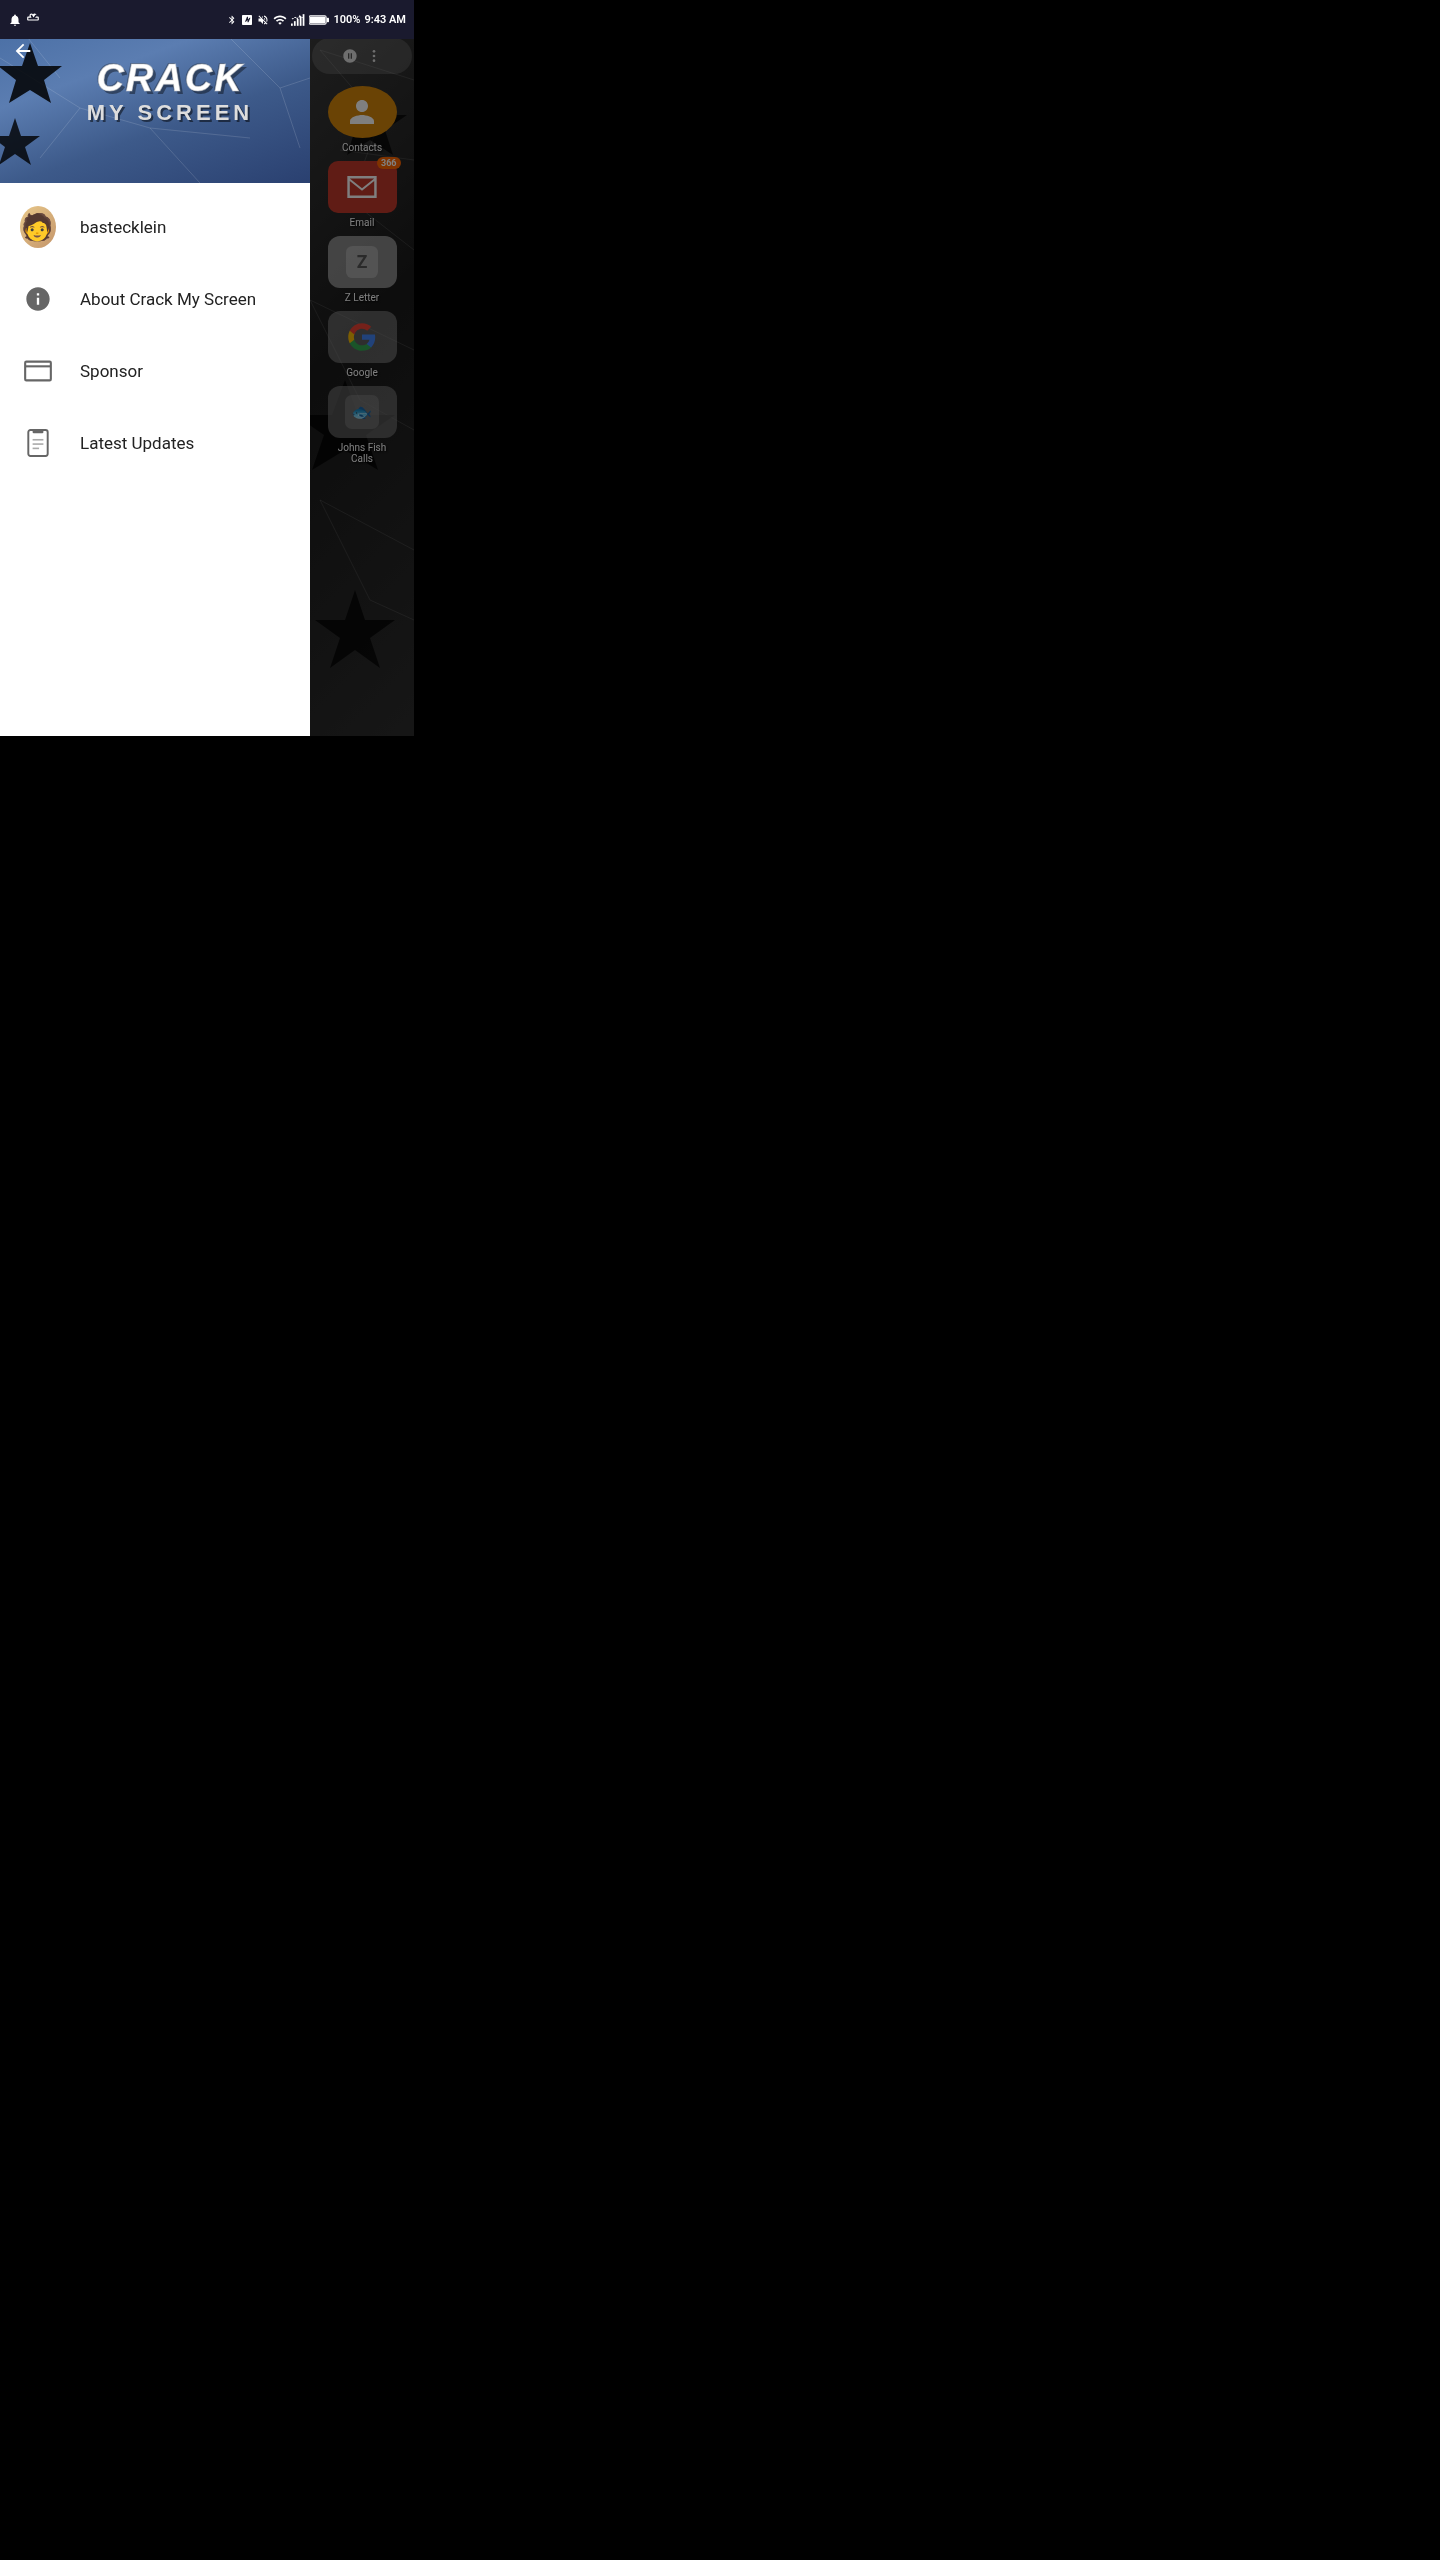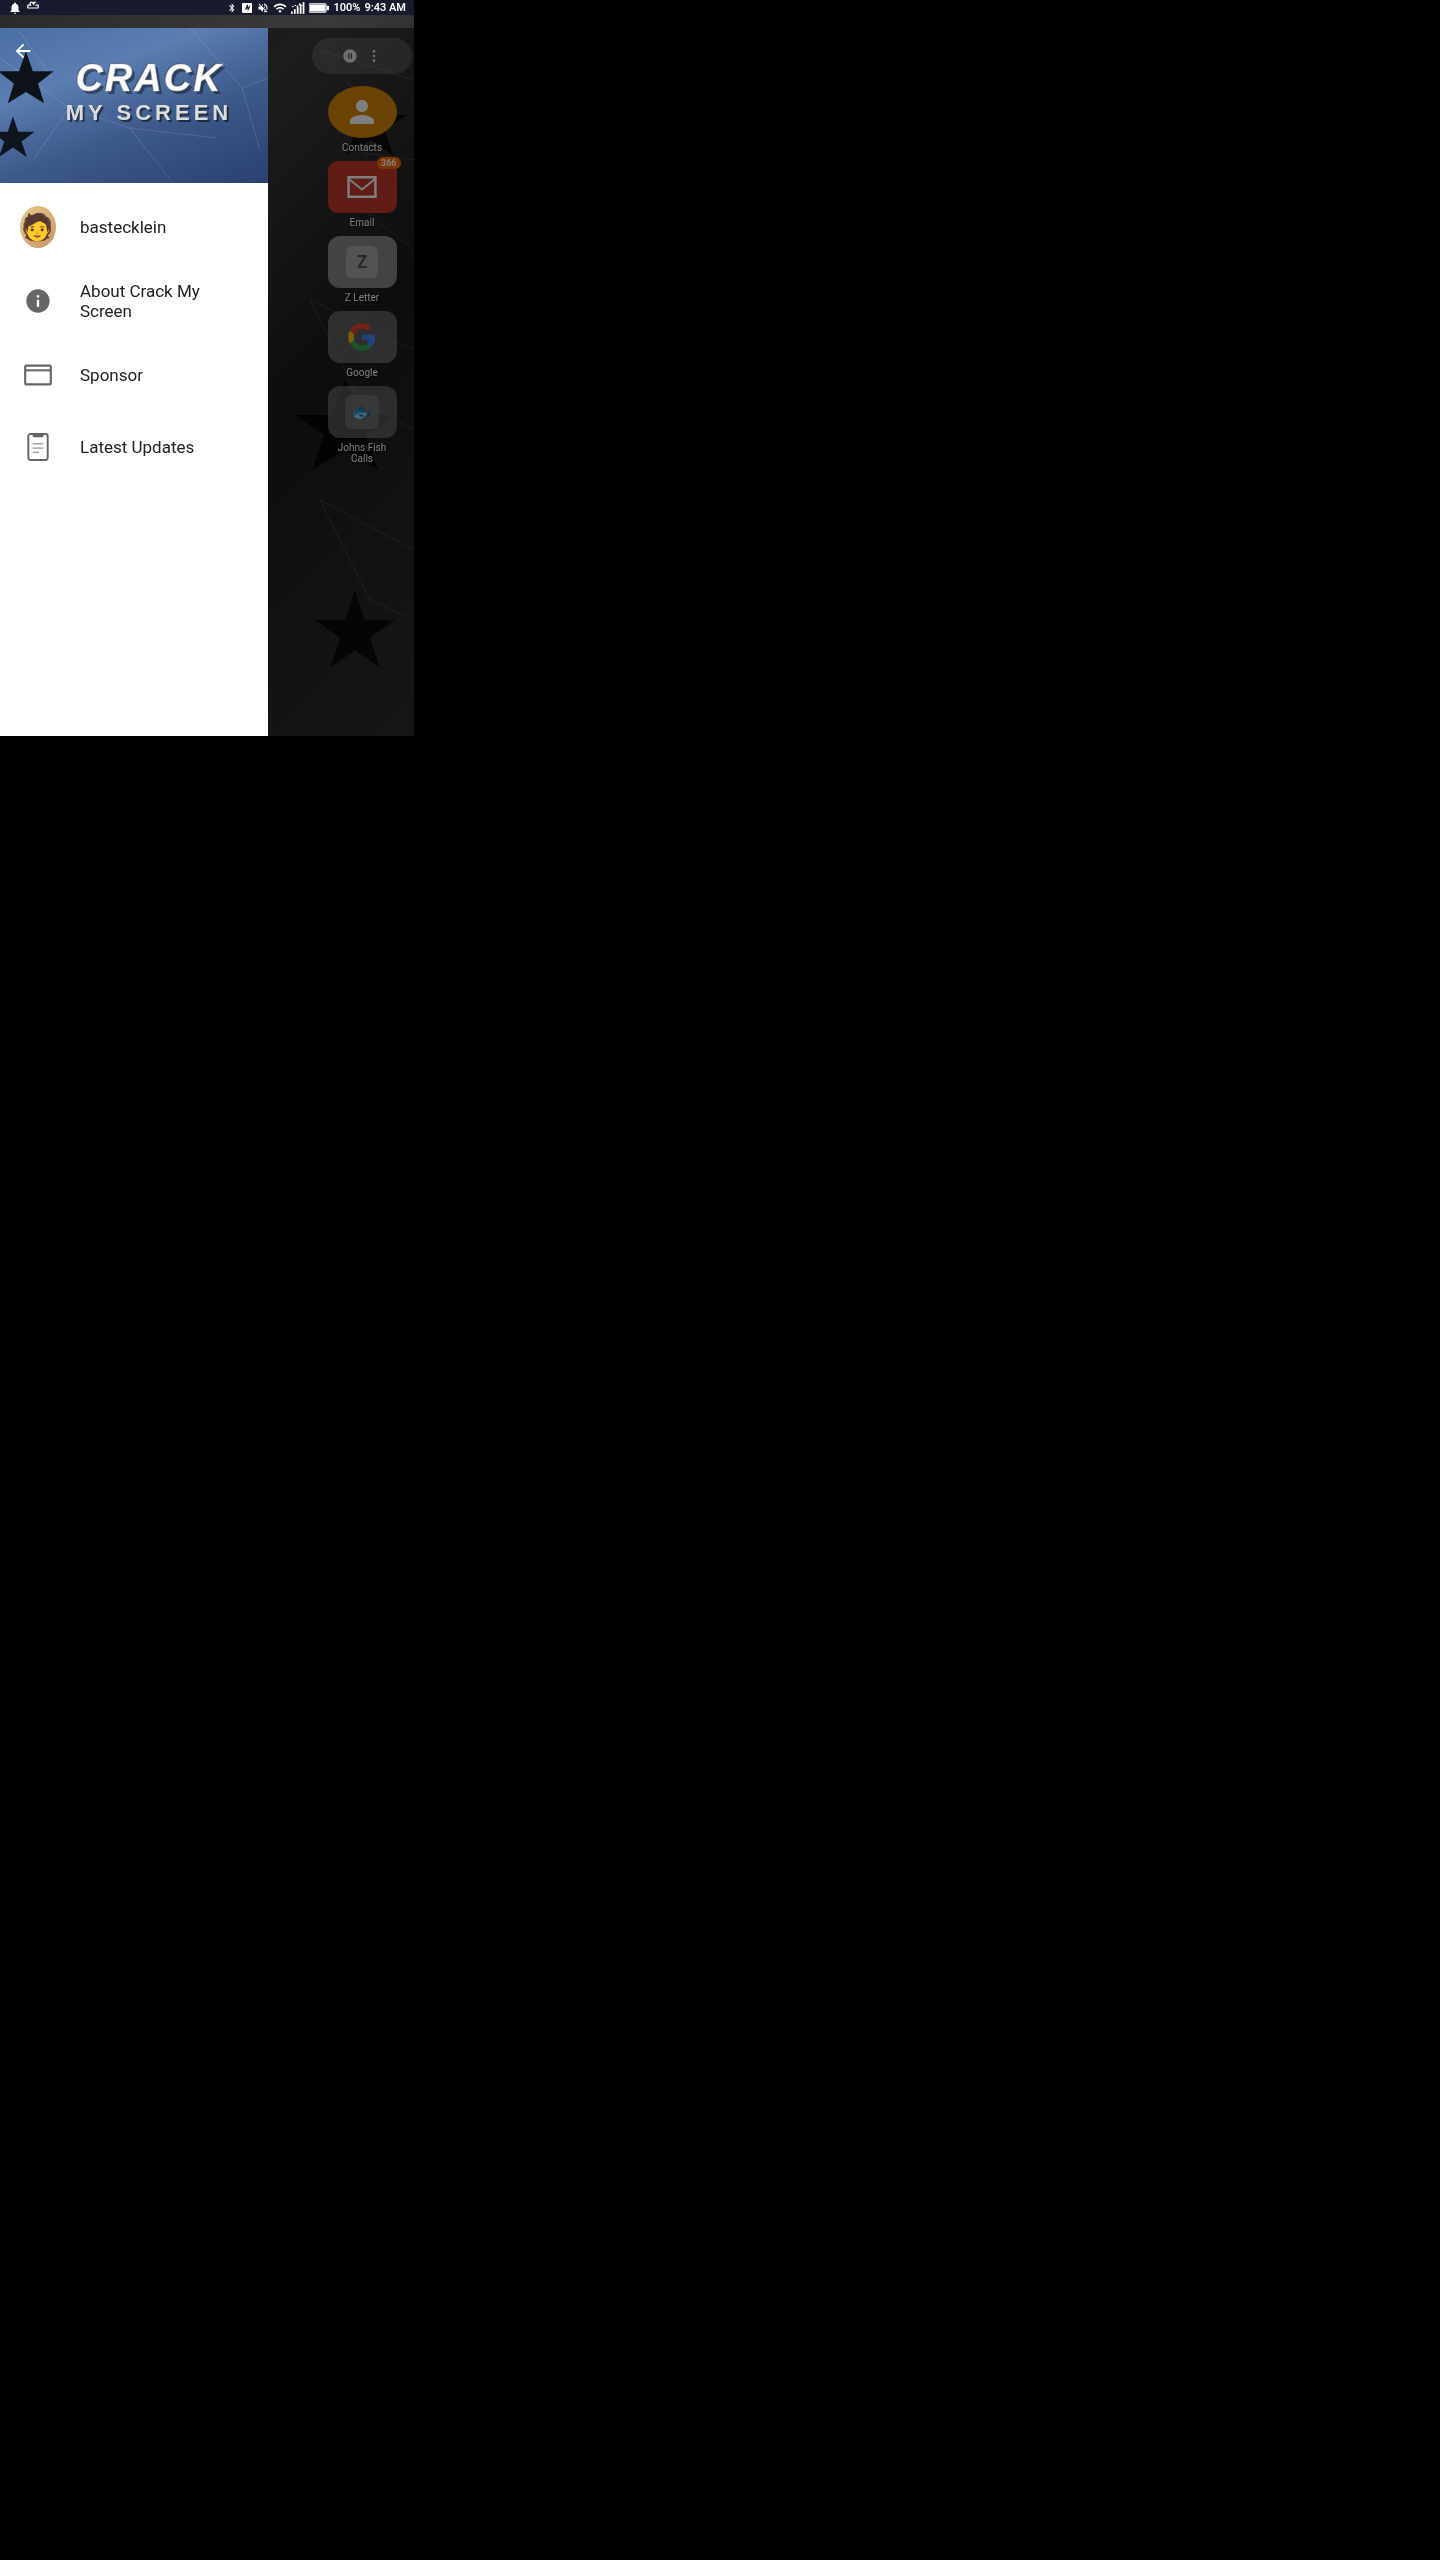--- a/index.html
+++ b/index.html
@@ -16,21 +16,21 @@
       position: relative;
       background: #000;
     }
 
     
     .status-bar {
       position: absolute;
       top: 0;
       left: 0;
       right: 0;
-      height: 15px;
+      height: 39px;
       background: #1a1a2e;
       display: flex;
       align-items: center;
       justify-content: space-between;
       padding: 0 8px;
       z-index: 100;
     }
 
     .status-left {
       display: flex;
@@ -145,21 +145,21 @@
       bottom: 0;
       background: rgba(0,0,0,0.5);
       z-index: 5;
     }
 
     
     .nav-drawer {
       position: absolute;
       top: 28px;
       left: 0;
-      width: 268px;
+      width: 310px;
       bottom: 0;
       background: #fff;
       z-index: 10;
       display: flex;
       flex-direction: column;
     }
 
     
     .drawer-header {
       width: 100%;

